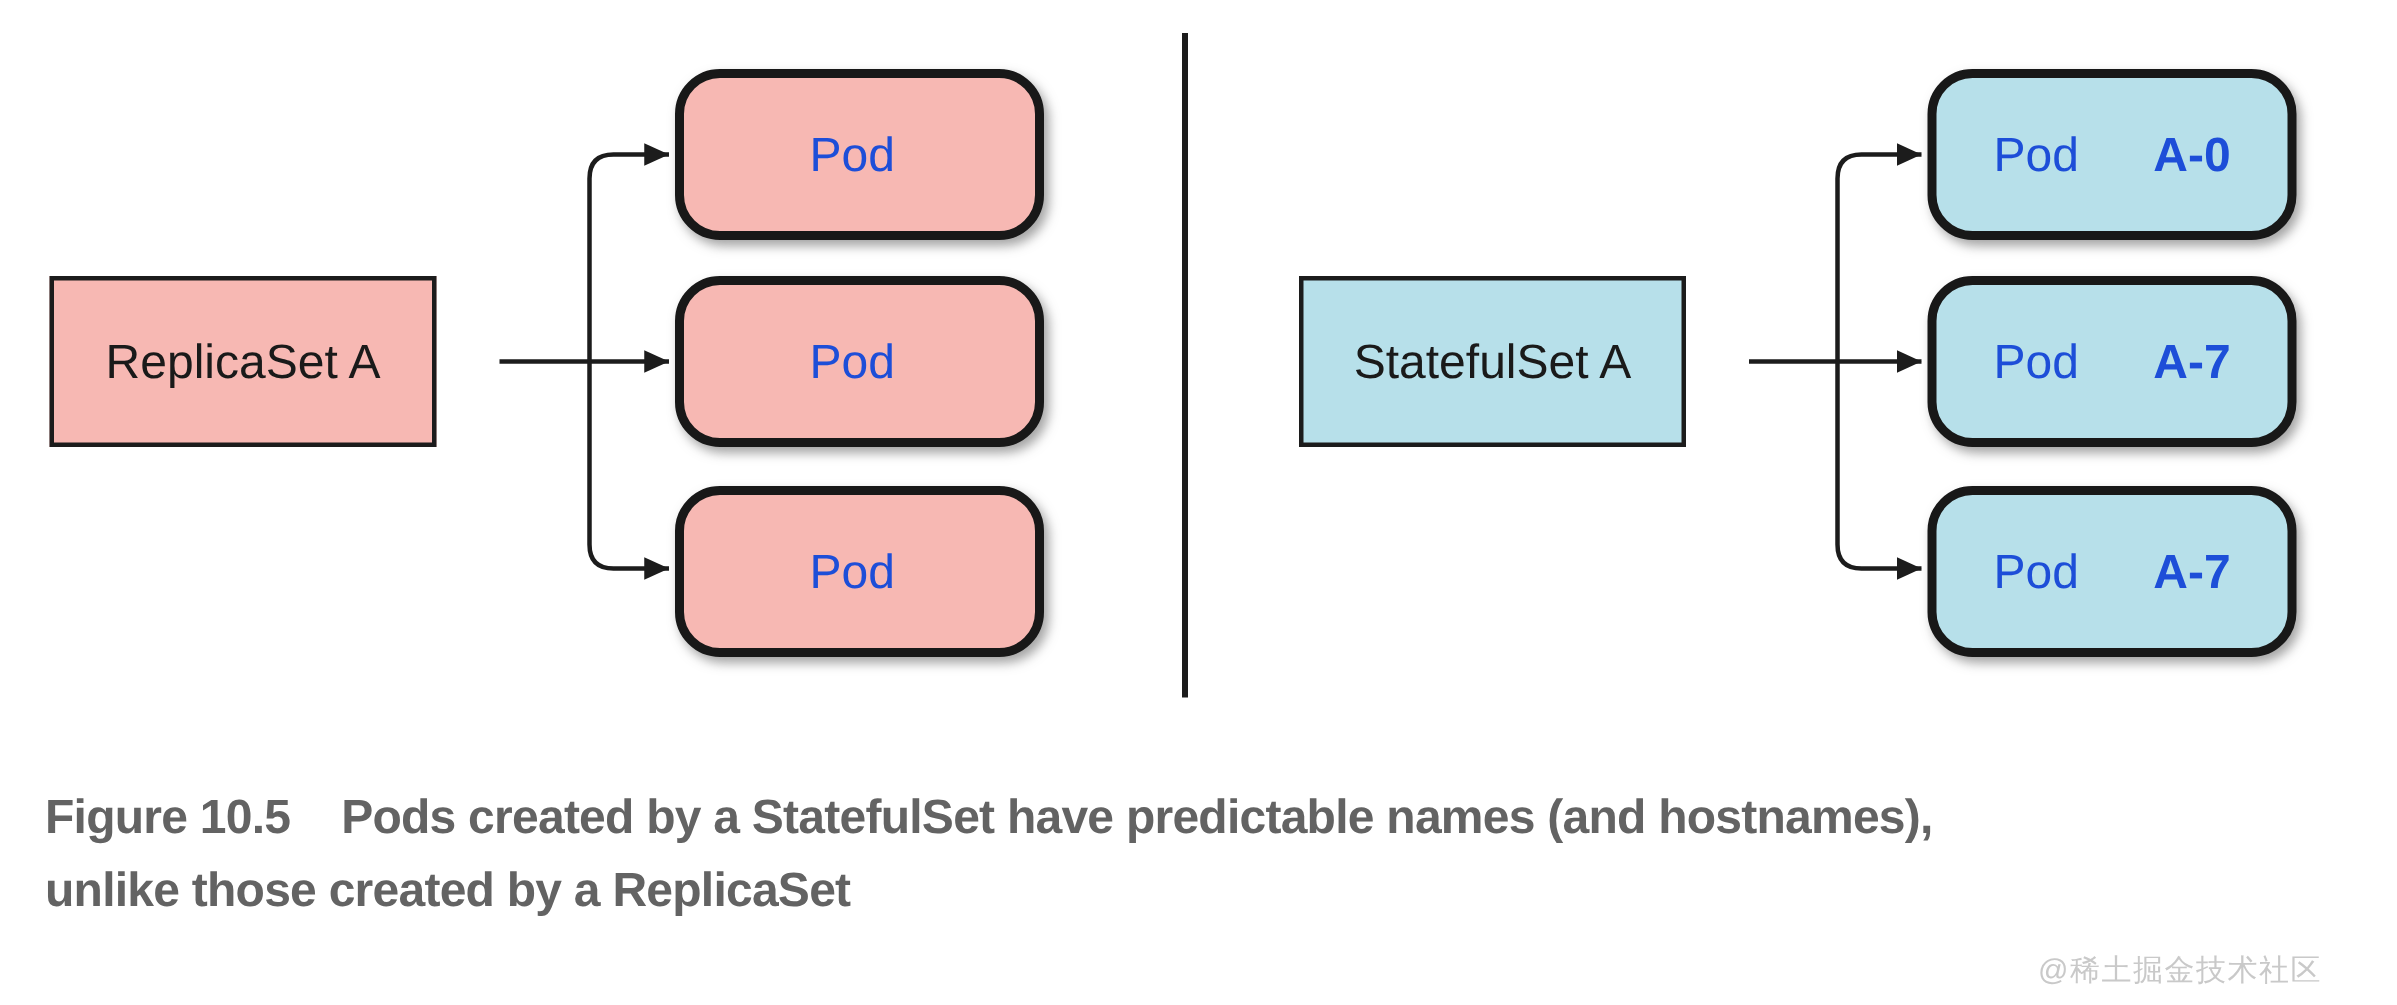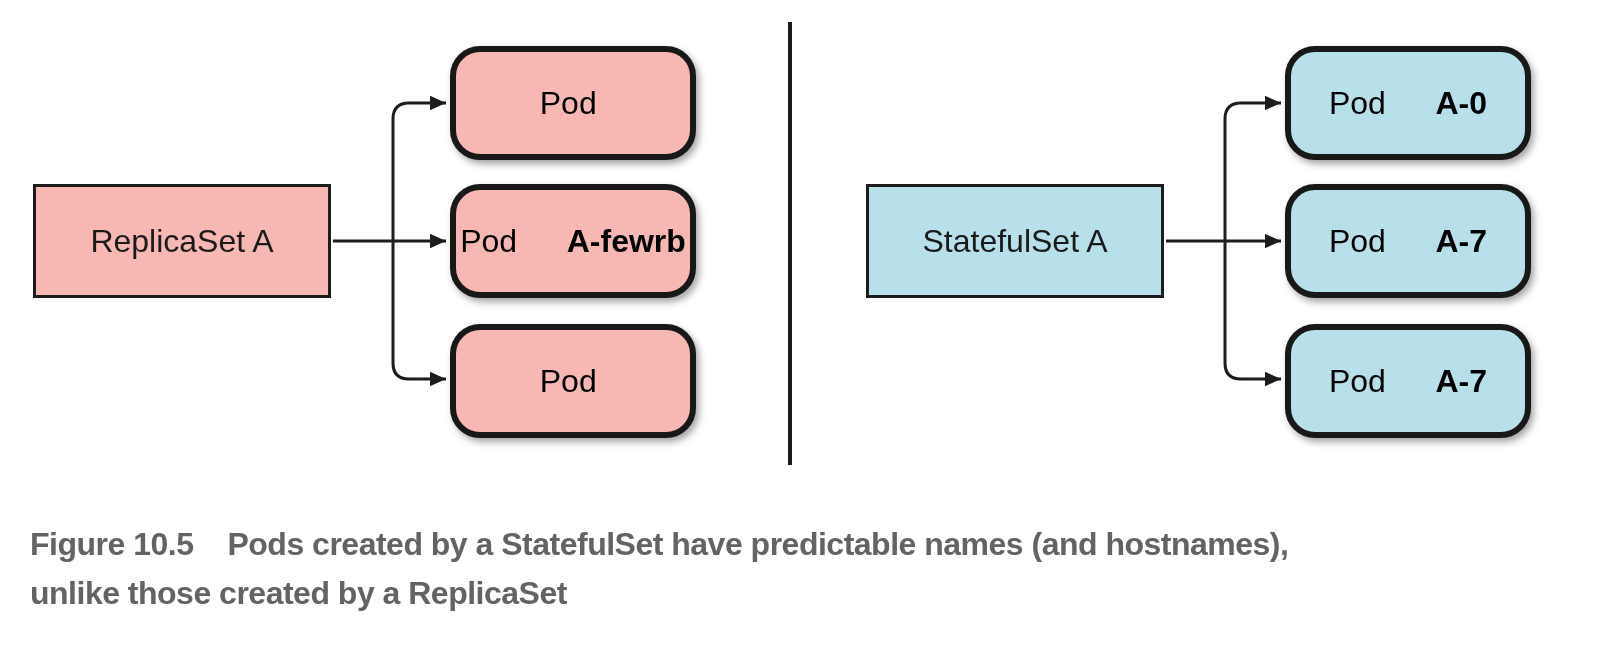--- a/index.html
+++ b/index.html
@@ -5,35 +5,35 @@
   * { margin: 0; padding: 0; box-sizing: border-box; }
   html, body { width: 1598px; height: 670px; background: #ffffff; overflow: hidden; }
   body { font-family: "Liberation Sans", sans-serif; position: relative; }
 
   .stage { position: absolute; left: 0; top: 0; width: 1598px; height: 670px; }
 
   svg.connectors { position: absolute; left: 0; top: 0; }
 
   .controller-box {
     position: absolute;
-    width: 298px; height: 114px;
+    width: 258px; height: 114px;
     border: 3px solid var(--line, #222);
     display: flex; align-items: center; justify-content: center;
     font-size: 32px; color: #1a1a1a;
   }
   .controller-box.pink { background: var(--pink, #f7b8b3); }
   .controller-box.blue { background: var(--blue, #b7e0ea); }
 
   .pod-box {
     position: absolute;
     width: 246px; height: 114px;
     border: 6px solid #181818;
     border-radius: 30px;
     display: flex; align-items: center; justify-content: center;
-    font-size: 32px; color: #000000;
+    font-size: 32px; color: #1d4ed8;
     box-shadow: 3px 4px 7px rgba(90,90,90,0.55);
     gap: 40px;
   }
   .pod-box.pink { background: var(--pink, #f7b8b3); }
   .pod-box.blue { background: var(--blue, #b7e0ea); }
   .pod-box .pod-prefix { margin-right: 0.30em; }
   .pod-box .pod-name { font-weight: bold; }
 
   
   .pos-l1 { left: 450px; top: 46px; }
@@ -95,21 +95,20 @@
 
   <div class="controller-box pink pos-controller-left">
     <span>ReplicaSet A</span>
   </div>
 
   <div class="pod-box pink pos-l1">
     <span class="pod-prefix">Pod</span>
   </div>
   <div class="pod-box pink pos-l2">
     <span class="pod-prefix">Pod</span>
-    <span class="pod-name">A-fewrb</span>
   </div>
   <div class="pod-box pink pos-l3">
     <span class="pod-prefix">Pod</span>
   </div>
 
   <div class="controller-box blue pos-controller-right">
     <span>StatefulSet A</span>
   </div>
 
   <div class="pod-box blue pos-r1">
@@ -125,14 +124,15 @@
     <span class="pod-name">A-7</span>
   </div>
 
   <div class="caption">
     <div>
       <span class="fig-label">Figure 10.5</span><span>Pods created by a StatefulSet have predictable names (and hostnames),</span>
     </div>
     <div>unlike those created by a ReplicaSet</div>
   </div>
 
+  <div class="watermark">@稀土掘金技术社区</div>
 
 </div>
 
 </body></html>

